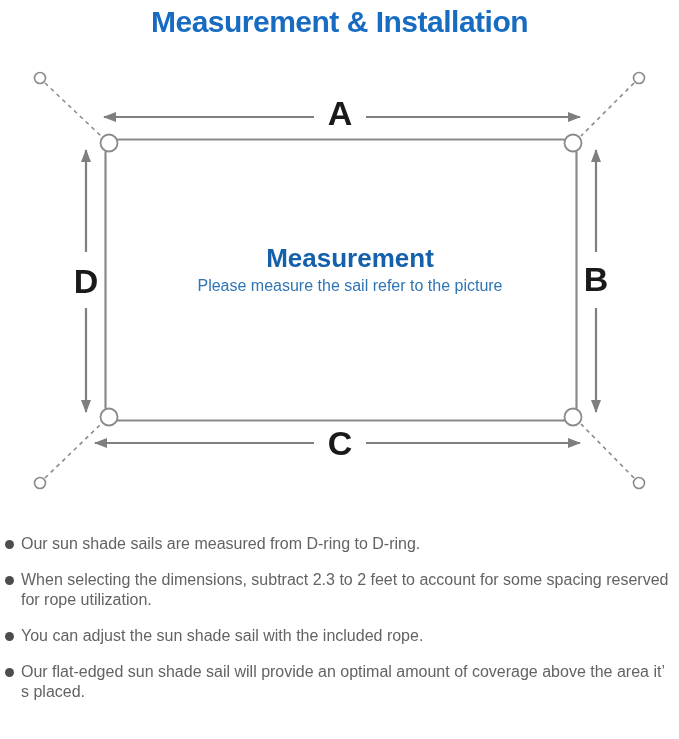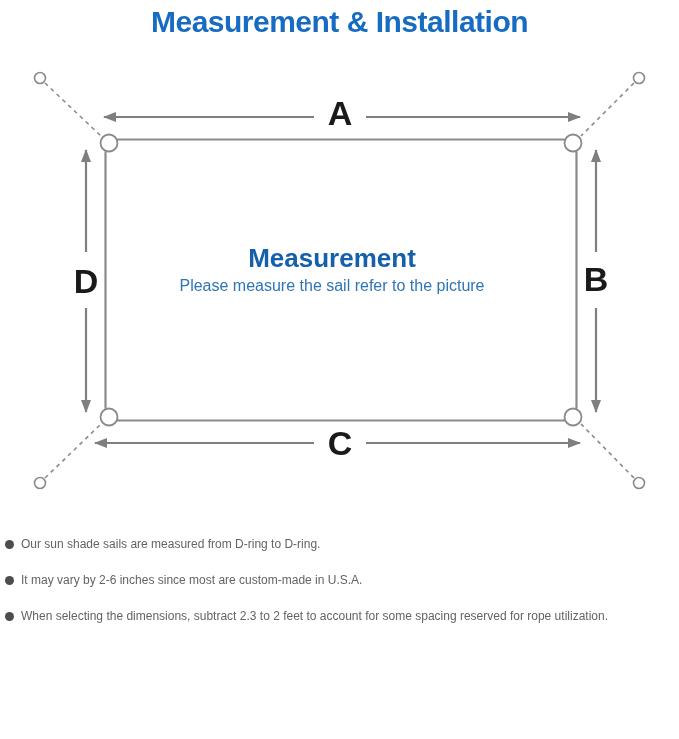--- a/index.html
+++ b/index.html
@@ -42,21 +42,21 @@
     display: block;
   }
   .dim-label {
     font-family: "Liberation Sans", sans-serif;
     font-size: 34px;
     font-weight: 700;
     fill: #1a1a1a;
   }
   .center-text {
     position: absolute;
-    left: 96px;
+    left: 114px;
     top: 195px;
     width: 472px;
     text-align: center;
   }
   .center-heading {
     font-size: 26px;
     line-height: 34px;
     font-weight: 700;
     color: #1460ab;
   }
@@ -74,21 +74,21 @@
     margin: 0;
     padding: 0 4px 0 5px;
     list-style: none;
     box-sizing: border-box;
   }
   .note-item {
     display: flex;
     align-items: flex-start;
     margin-bottom: 16px;
     color: #636363;
-    font-size: 12px;
+    font-size: 16px;
     line-height: 20px;
   }
   .bullet-dot {
     flex: 0 0 auto;
     width: 9px;
     height: 9px;
     margin: 6px 7px 0 0;
     border-radius: 50%;
     background: #4d4d4d;
   }
@@ -151,21 +151,25 @@
     </div>
   </div>
 
   <ul class="notes">
     <li class="note-item">
       <span class="bullet-dot"></span>
       <span class="note-text">Our sun shade sails are measured from D-ring to D-ring.</span>
     </li>
     <li class="note-item">
       <span class="bullet-dot"></span>
-      <span class="note-text">It may vary by 2-6 inches since most are custom-made in U.S.A.</span>
+      <span class="note-text">When selecting the dimensions, subtract 2.3 to 2 feet to account for some spacing reserved for rope utilization.</span>
     </li>
     <li class="note-item">
       <span class="bullet-dot"></span>
-      <span class="note-text">When selecting the dimensions, subtract 2.3 to 2 feet to account for some spacing reserved for rope utilization.</span>
+      <span class="note-text">You can adjust the sun shade sail with the included rope.</span>
+    </li>
+    <li class="note-item">
+      <span class="bullet-dot"></span>
+      <span class="note-text">Our flat-edged sun shade sail will provide an optimal amount of coverage above the area it’ s placed.</span>
     </li>
   </ul>
 
 </div>
 
 </body></html>

